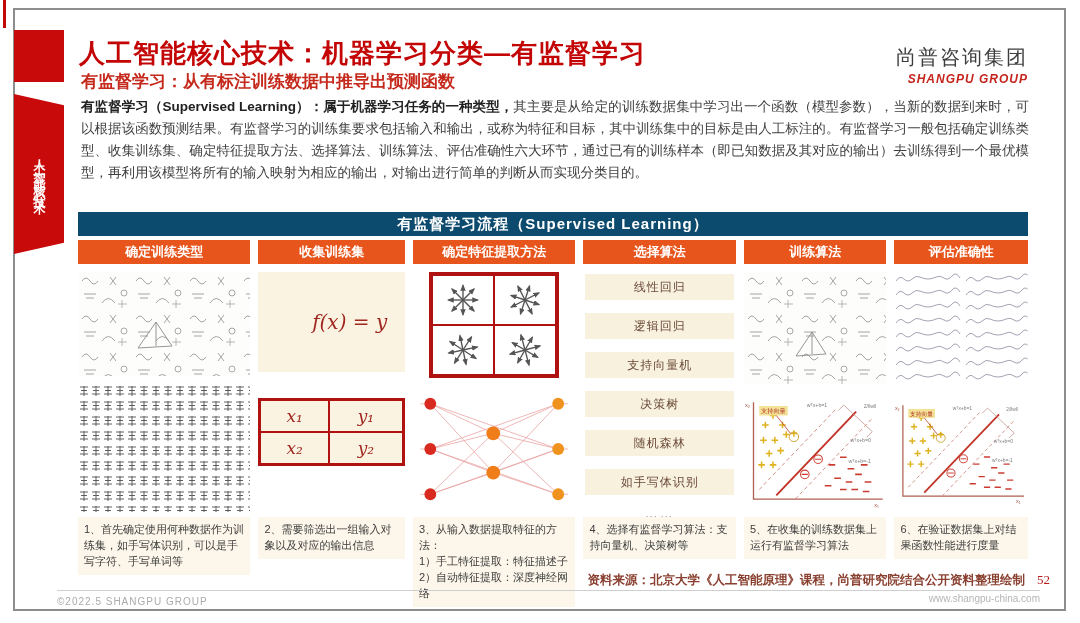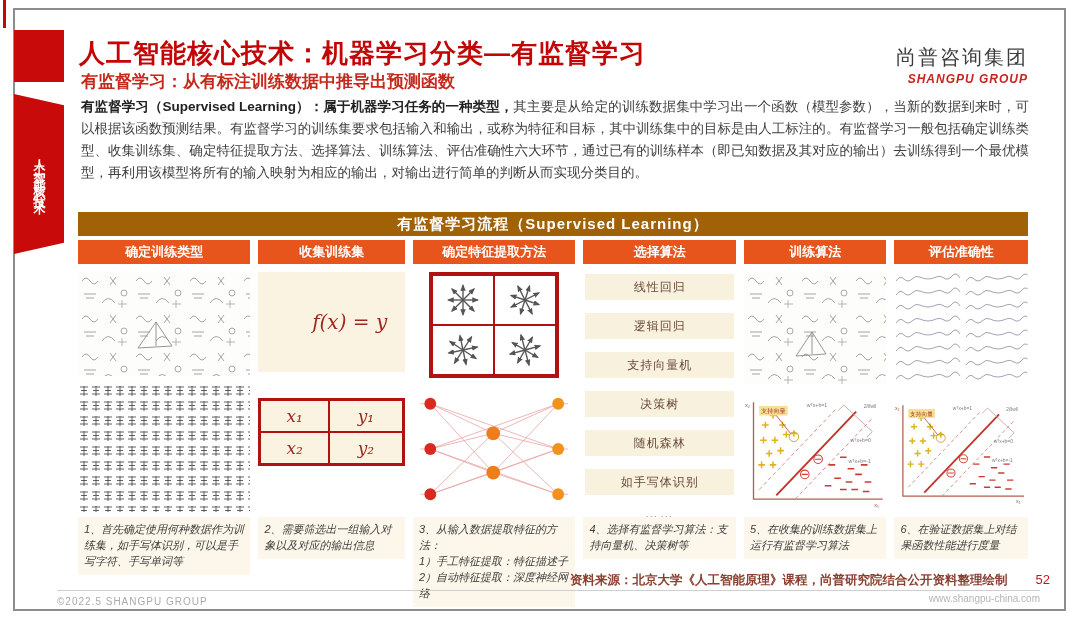--- a/index.html
+++ b/index.html
@@ -18,31 +18,31 @@
 
   .title { position:absolute; left:79px; top:36px; font-size:26px; font-weight:bold; color:#c30505; letter-spacing:1px; }
   .subtitle { position:absolute; left:81px; top:70px; font-size:17px; font-weight:bold; color:#c5291c; }
   .intro { position:absolute; left:81px; top:96px; width:948px; font-size:13.5px; line-height:1.63; color:#3e3e3e; text-align:justify; }
   .intro b { color:#222; }
 
   .logo { position:absolute; top:44px; right:52px; text-align:right; }
   .logo .cn { font-size:20px; font-weight:normal; color:#3c3c3c; letter-spacing:2px; }
   .logo .en { font-size:12px; font-weight:bold; font-style:italic; color:#c5251d; letter-spacing:1px; margin-top:1px; }
 
-  .banner { position:absolute; left:78px; top:212px; width:950px; height:24px; background:#a16207;
+  .banner { position:absolute; left:78px; top:212px; width:950px; height:24px; background:#0c4a6e;
             color:#fff; font-weight:bold; font-size:15px; display:flex; align-items:center; justify-content:center; letter-spacing:1px; }
 
   .cols { position:absolute; left:78px; top:240px; width:950px; height:332px;
           display:grid; grid-template-columns:173fr 147fr 163fr 153fr 143fr 134fr; gap:8px; }
   .col { position:relative; }
   .col-header { position:absolute; top:0; left:0; right:0; height:24px; background:#e8551c; color:#fff;
                 font-weight:bold; font-size:13px; display:flex; align-items:center; justify-content:center; }
   .col-body { position:absolute; top:32px; left:0; right:0; height:244px; }
   .caption { position:absolute; top:277px; left:0; right:0; background:#fcf7ea; color:#3d3d3d;
-             font-size:11px; line-height:1.45; padding:5px 6px; white-space:pre-line;font-style:italic; }
+             font-size:11px; line-height:1.45; padding:5px 6px; white-space:pre-line; }
 
   .img-box { position:absolute; left:0; right:0; background:#fff; }
   .img-box svg { width:100%; height:100%; display:block; }
 
   .formula-box { position:absolute; left:0; right:0; top:0; height:100px; background:#faf3e1;
                  display:flex; align-items:center; justify-content:center;
                  font-family:"DejaVu Serif","Liberation Serif",serif; font-style:italic;
                  font-size:20px; color:#a02820;padding-left:36px; }
   .io-table { position:absolute; left:0; right:0; top:126px; height:68px; background:#faf3e1;
               display:grid; grid-template-columns:48% 52%; grid-template-rows:50% 50%;
@@ -59,21 +59,21 @@
 
   .algo-list { position:absolute; inset:0; }
   .algo-item { position:absolute; left:2px; right:2px; height:26px; background:#f8f1de;
                display:flex; align-items:center; justify-content:center; font-size:12px; color:#6a4a38; letter-spacing:1px; }
   .algo-more { position:absolute; left:0; right:0; top:234px; text-align:center; color:#555; font-size:13px; letter-spacing:2px; }
 
   .svm-box { position:absolute; left:0; right:0; top:122px; height:118px; }
   .svm-box svg { width:100%; height:100%; }
 
   .src-row { position:absolute; top:572px; left:78px; right:30px; display:flex; justify-content:flex-end;
-             align-items:baseline; gap:28px; }
+             align-items:baseline; gap:12px;font-family:Liberation Serif, serif; }
   .src-note { font-size:12.5px; font-weight:bold; color:#8a4030; }
   .page-num { font-size:13px; color:#b91c1c; }
   .footer-rule { position:absolute; top:590px; left:57px; width:983px; height:1px; background:#cfcfcf; }
   .copyright { position:absolute; top:596px; left:57px; font-size:10px; color:#ababab; letter-spacing:1px; }
   .website { position:absolute; top:593px; right:40px; font-size:10px; color:#b5b5b5; }
 </style>
 </head>
 <body>
 
 <svg width="0" height="0" style="position:absolute" aria-hidden="true">

